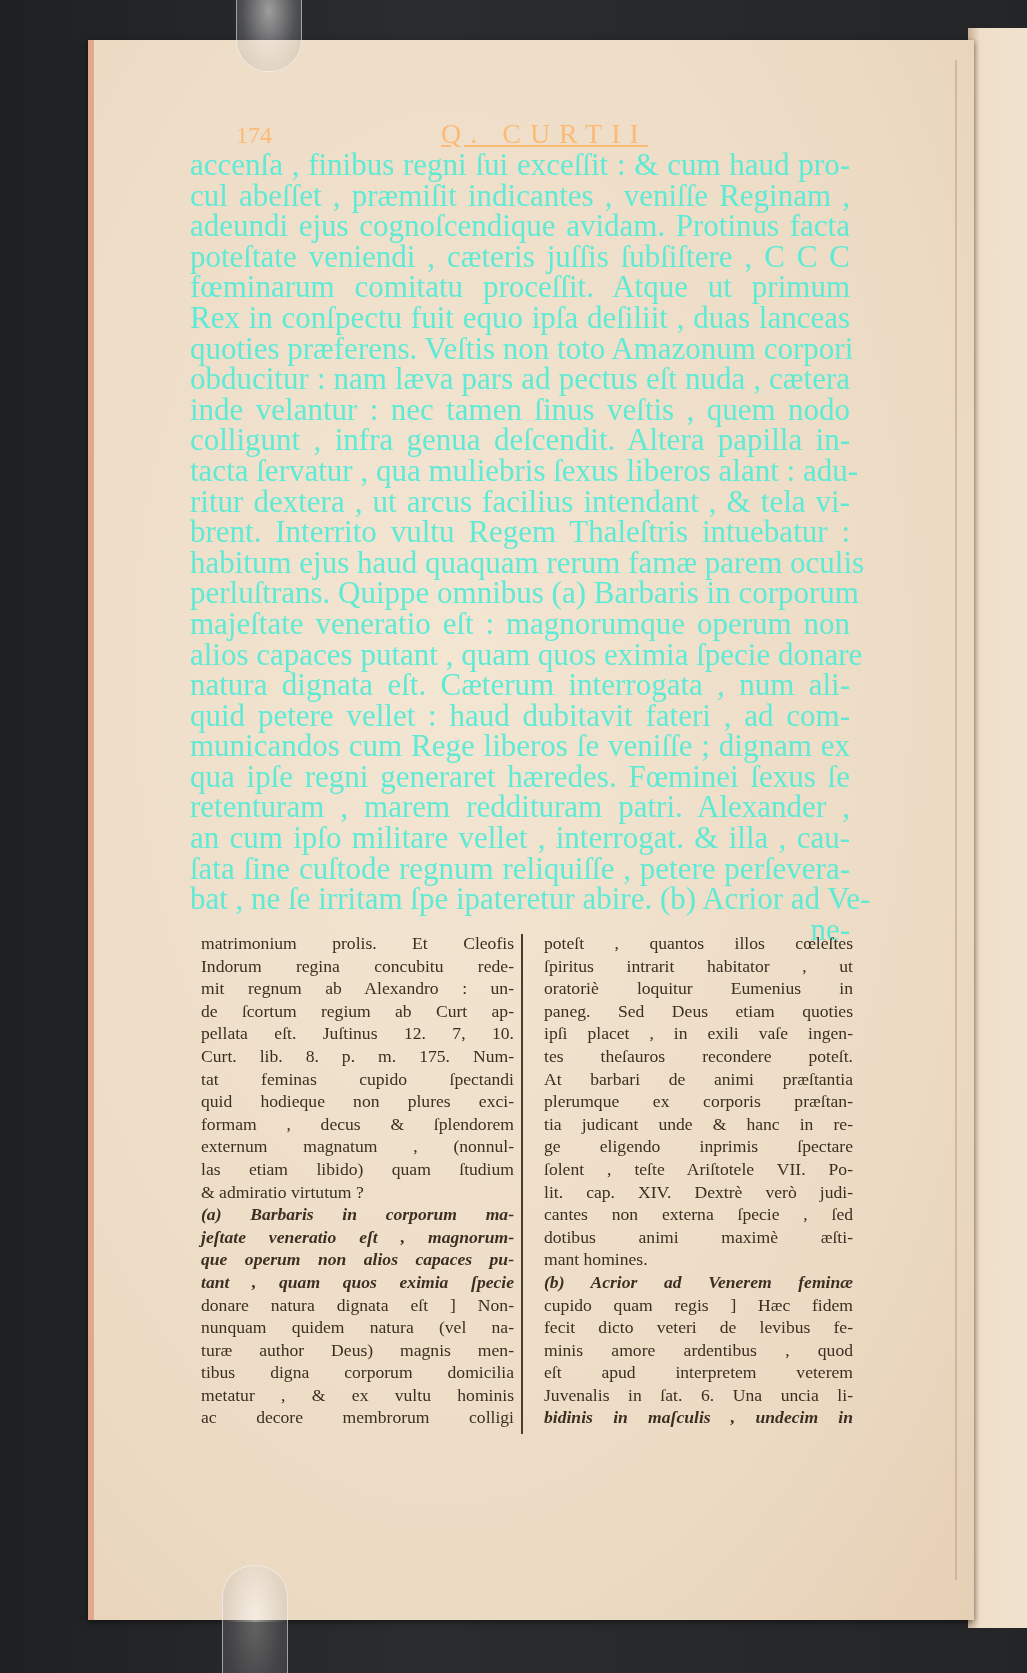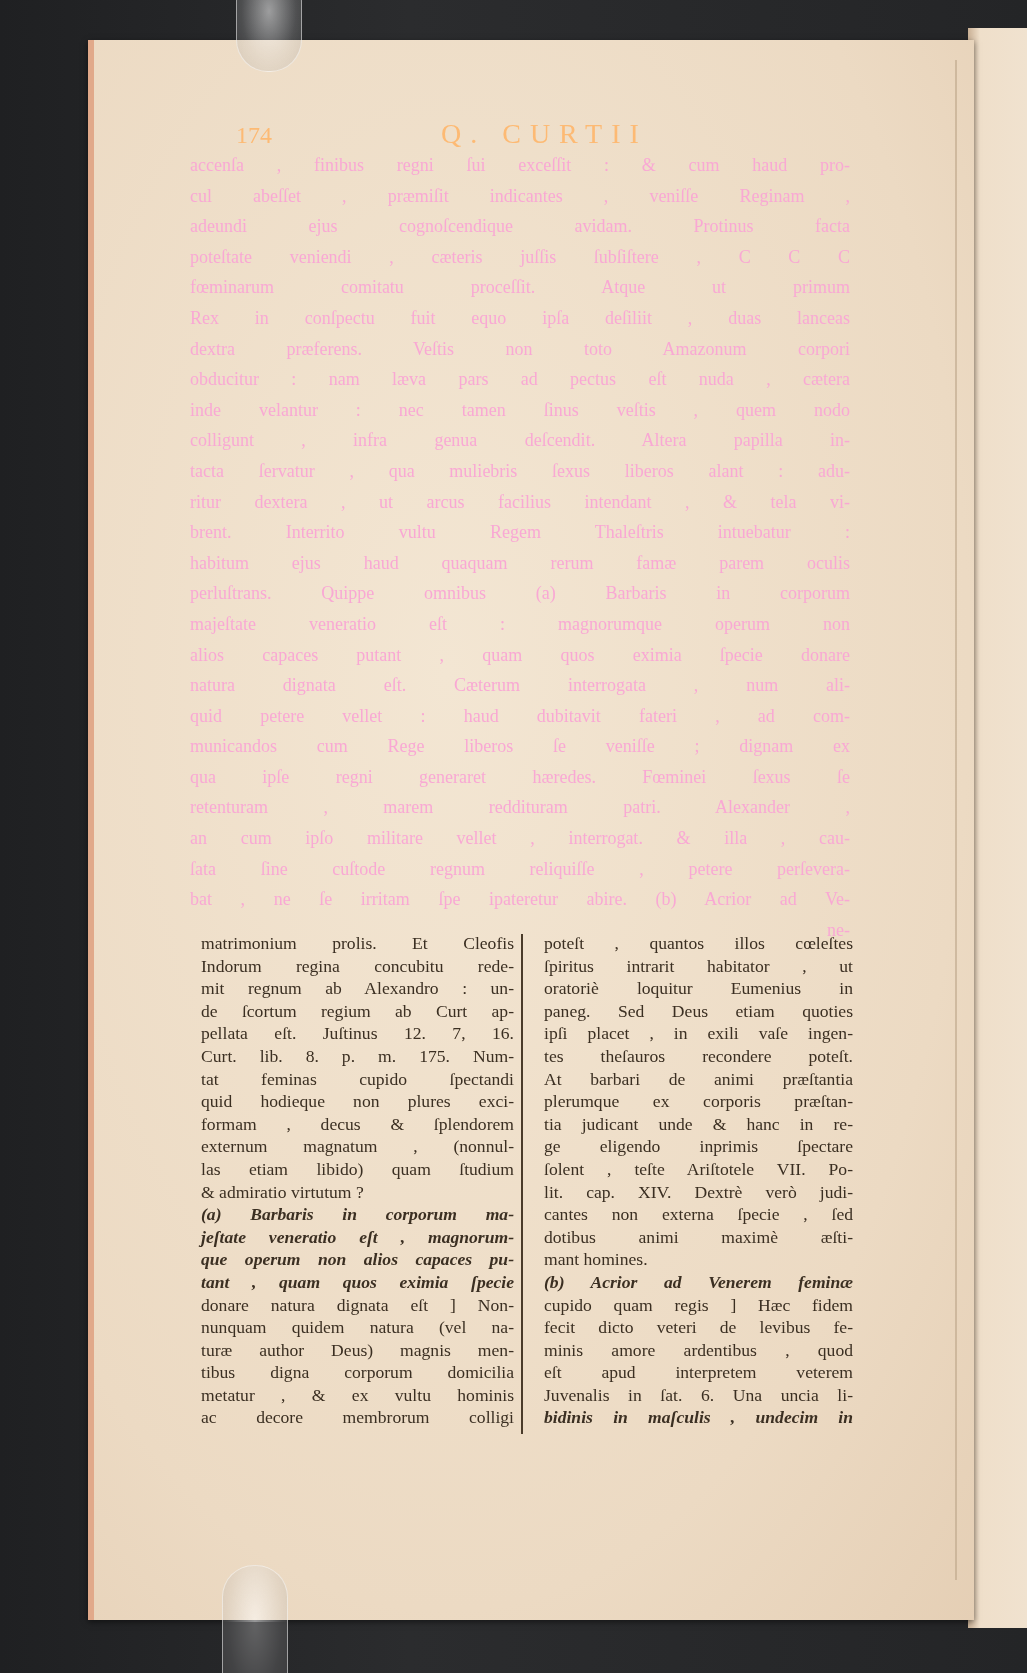--- a/index.html
+++ b/index.html
@@ -39,24 +39,24 @@
       position:absolute; left:222px; top:1622px; width:64px; height:60px;
       background:rgba(60,60,62,.6); border-left:1px solid rgba(255,255,255,.4);
       border-right:1px solid rgba(255,255,255,.4);
     }
     .header {
       position:absolute; left:188px; top:118px; width:660px; height:36px;
       color:#fdba74;
       margin-left:48px;
     }
     .page-num { position:absolute; left:0; top:4px; font-size:24px; }
-    .running-title { position:absolute; left:205px; top:0; font-size:28px; letter-spacing:9px; }
+    .running-title { position:absolute; left:205px; top:0; font-size:28px; letter-spacing:9px;text-decoration:underline; }
     .main-text {
       position:absolute; left:190px; top:150px; width:660px;
-      color:#f9a8d4; font-size:18px; line-height:30.6px;
+      color:#5eead4; font-size:31px; line-height:30.6px;
     }
     .main-text .line { white-space:nowrap; text-align:justify; text-align-last:justify; display:block; height:30.6px; }
     .main-text .catchword { text-align:right; text-align-last:right; }
     .notes {
       position:absolute; top:932px; color:#3b2f22; font-size:17.6px; line-height:22.6px;
     }
     .notes.left { left:192px; width:322px; }
     .notes.right { left:535px; width:318px; }
     .notes .line { display:block; white-space:nowrap; text-align:justify; text-align-last:justify; height:22.6px;margin-left:9px; }
     .notes .line.last { text-align-last:left; }
@@ -83,21 +83,21 @@
   <span class="running-title">Q. CURTII</span>
 </div>
 
 <div class="main-text" id="main-text">
     <span class="line">accenſa , finibus regni ſui exceſſit : &amp; cum haud pro-</span>
     <span class="line">cul abeſſet , præmiſit indicantes , veniſſe Reginam ,</span>
     <span class="line">adeundi ejus cognoſcendique avidam. Protinus facta</span>
     <span class="line">poteſtate veniendi , cæteris juſſis ſubſiſtere , C C C</span>
     <span class="line">fœminarum comitatu proceſſit. Atque ut primum</span>
     <span class="line">Rex in conſpectu fuit equo ipſa deſiliit , duas lanceas</span>
-    <span class="line">dextra præferens. Veſtis non toto Amazonum corpori</span>
+    <span class="line">quoties præferens. Veſtis non toto Amazonum corpori</span>
     <span class="line">obducitur : nam læva pars ad pectus eſt nuda , cætera</span>
     <span class="line">inde velantur : nec tamen ſinus veſtis , quem nodo</span>
     <span class="line">colligunt , infra genua deſcendit. Altera papilla in-</span>
     <span class="line">tacta ſervatur , qua muliebris ſexus liberos alant : adu-</span>
     <span class="line">ritur dextera , ut arcus facilius intendant , &amp; tela vi-</span>
     <span class="line">brent. Interrito vultu Regem Thaleſtris intuebatur :</span>
     <span class="line">habitum ejus haud quaquam rerum famæ parem oculis</span>
     <span class="line">perluſtrans. Quippe omnibus (a) Barbaris in corporum</span>
     <span class="line">majeſtate veneratio eſt : magnorumque operum non</span>
     <span class="line">alios capaces putant , quam quos eximia ſpecie donare</span>
@@ -110,21 +110,21 @@
     <span class="line">ſata ſine cuſtode regnum reliquiſſe , petere perſevera-</span>
     <span class="line">bat , ne ſe irritam ſpe ipateretur abire. (b) Acrior ad Ve-</span>
     <span class="line catchword">ne-</span>
   </div>
 
 <div class="notes left" id="notes-left">
     <span class="line">matrimonium prolis. Et Cleofis</span>
     <span class="line">Indorum regina concubitu rede-</span>
     <span class="line">mit regnum ab Alexandro : un-</span>
     <span class="line">de ſcortum regium ab Curt ap-</span>
-    <span class="line">pellata eſt. Juſtinus 12. 7, 16.</span>
+    <span class="line">pellata eſt. Juſtinus 12. 7, 10.</span>
     <span class="line">Curt. lib. 8. p. m. 175. Num-</span>
     <span class="line">tat feminas cupido ſpectandi</span>
     <span class="line">quid hodieque non plures exci-</span>
     <span class="line">formam , decus &amp; ſplendorem</span>
     <span class="line">externum magnatum , (nonnul-</span>
     <span class="line">las etiam libido) quam ſtudium</span>
     <span class="line last">&amp; admiratio virtutum ?</span>
     <span class="line ital">(a) Barbaris in corporum ma-</span>
     <span class="line ital">jeſtate veneratio eſt , magnorum-</span>
     <span class="line ital">que operum non alios capaces pu-</span>

